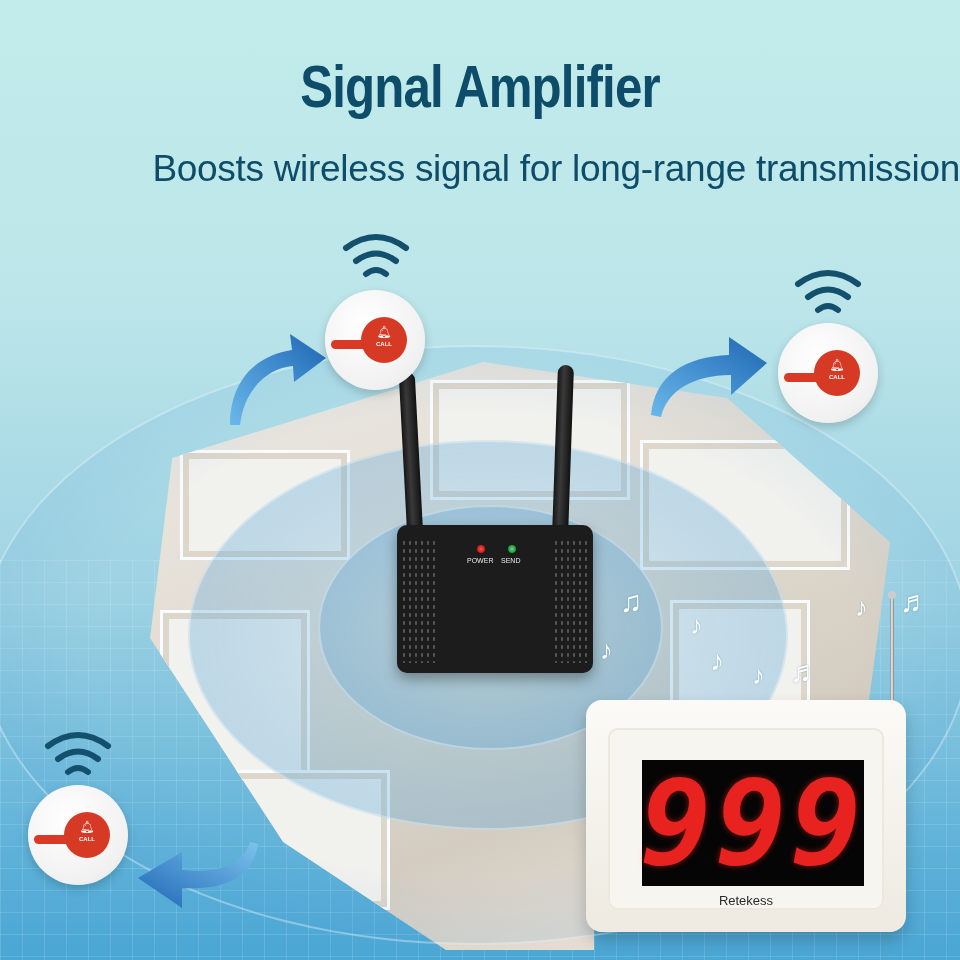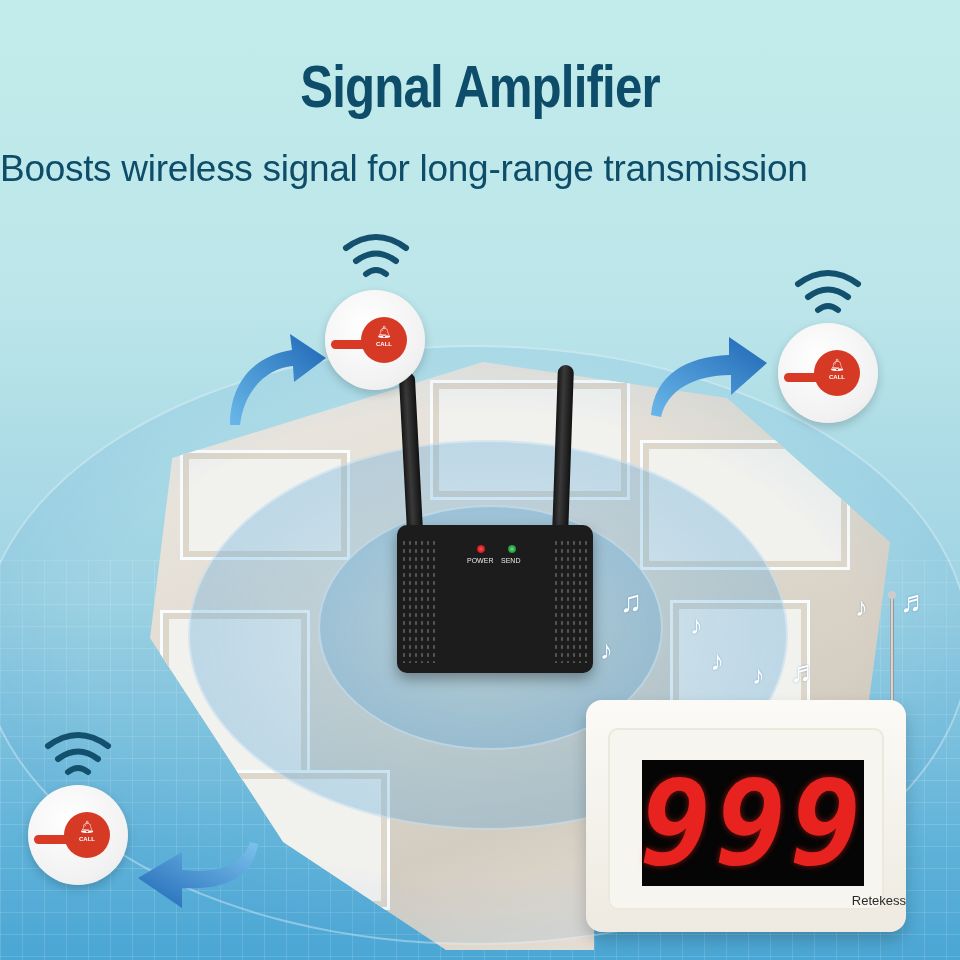--- a/index.html
+++ b/index.html
@@ -21,21 +21,21 @@
     text-align: center;
     font-family: "Liberation Sans", sans-serif;
     font-weight: 700;
     font-size: 60px;
     letter-spacing: -1px;
     color: #0e4d69;
     transform: scaleX(0.82);
   }
   .subtitle {
     position: absolute; left: 0; right: 0; top: 148px;
-    text-align: left;
+    text-align: right;
     font-size: 37px;
     color: #0e4d69;
     letter-spacing: -0.3px;
   }
   
   .house {
     position: absolute; left: 150px; top: 350px; width: 740px; height: 600px;
     background:
       linear-gradient(160deg, #f1ece6 0%, #e7ddd0 40%, #d8cdbf 70%, #efe9e2 100%);
     clip-path: polygon(3% 18%, 45% 2%, 78% 8%, 100% 32%, 97% 60%, 60% 70%, 60% 100%, 40% 100%, 18% 82%, 0% 48%);
@@ -100,21 +100,21 @@
     background: #050505;
     display: flex; align-items: center; justify-content: center; gap: 6px;
   }
   .pager .digits {
     font-family: "DejaVu Sans Mono", monospace;
     font-size: 118px; font-style: italic; font-weight: 700;
     color: #e8231f; letter-spacing: 4px; line-height: 1;
     text-shadow: 0 0 6px rgba(255,40,30,0.5);
   }
   .pager .brand {
-    position: absolute; left: 0; right: 0; top: 193px; text-align: right;
+    position: absolute; left: 0; right: 0; top: 193px; text-align: center;
     font-size: 13px; color: #2a2a2a;
   }
   .pager-antenna {
     position: absolute; left: 890px; top: 595px; width: 4px; height: 128px;
     background: linear-gradient(90deg, #888, #f1f1f1, #777);
   }
   .pager-antenna::before {
     content: ""; position: absolute; left: -2px; top: -4px; width: 8px; height: 8px;
     border-radius: 50%; background: #ccc;
   }

